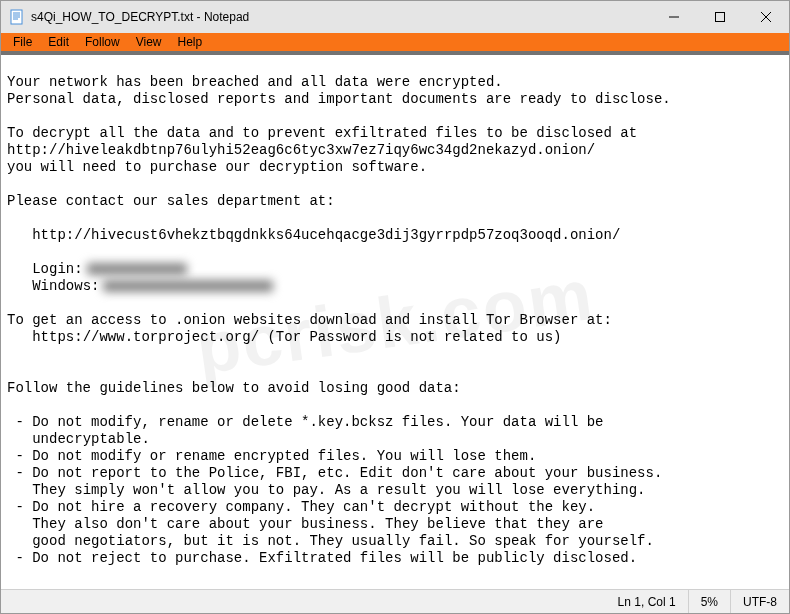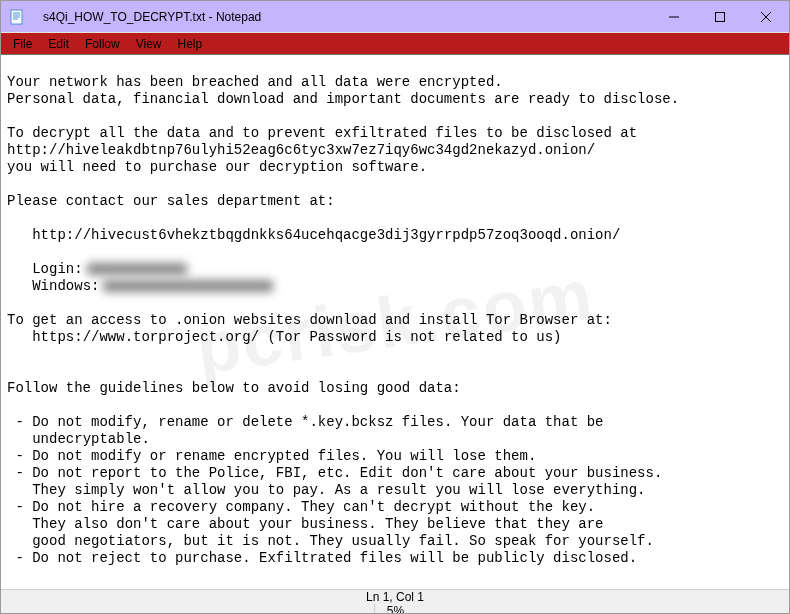--- a/index.html
+++ b/index.html
@@ -8,25 +8,24 @@
       background: #fff;
       width: 790px;
       height: 614px;
       overflow: hidden;
       display: flex;
       flex-direction: column;
       border: 1px solid #999;
     }
     .titlebar {
       height: 32px;
-      background: #c4b5fd;
+      background: #e5e5e5;
       display: flex;
       align-items: center;
       border-bottom: 1px solid #e5e5e5;
-      gap: 12px;
     }
     .titlebar-icon {
       width: 16px;
       height: 16px;
       margin: 0 6px 0 8px;
       display: flex;
       align-items: center;
       justify-content: center;
     }
     .titlebar-title {
@@ -46,22 +45,22 @@
       justify-content: center;
       font-size: 10px;
       color: #000;
     }
     .menubar {
       height: 22px;
       display: flex;
       align-items: center;
       padding: 0 4px;
       font-size: 12px;
-      background: #b91c1c;
-      border-bottom: 1px solid #737373;
+      background: #f97316;
+      border-bottom: 4px solid #737373;
     }
     .menu-item {
       padding: 2px 8px;
       cursor: default;
     }
     .content {
       flex: 1;
       padding: 2px 6px;
       font-family: Consolas, "Courier New", monospace;
       font-size: 14px;
@@ -96,21 +95,20 @@
       letter-spacing: 2px;
     }
     .statusbar {
       height: 24px;
       background: #f0f0f0;
       border-top: 1px solid #d0d0d0;
       display: flex;
       align-items: center;
       font-size: 12px;
       color: #000;
-      flex-direction: column;
     }
     .status-spacer { flex: 1; }
     .status-cell {
       padding: 0 12px;
       border-left: 1px solid #d0d0d0;
       height: 100%;
       display: flex;
       align-items: center;
     }
     .status-cell.first { border-left: none; }
@@ -152,40 +150,40 @@
 <div class="menubar">
   <div class="menu-item">File</div>
   <div class="menu-item">Edit</div>
   <div class="menu-item">Follow</div>
   <div class="menu-item">View</div>
   <div class="menu-item">Help</div>
 </div>
 
 <div class="content">
 <div class="watermark">pcrisk.com</div><span>Your network has been breached and all data were encrypted.</span>
-<span>Personal data, financial download and important documents are ready to disclose.</span>
+<span>Personal data, disclosed reports and important documents are ready to disclose.</span>
 <span></span>
 <span>To decrypt all the data and to prevent exfiltrated files to be disclosed at</span>
 <span>http://hiveleakdbtnp76ulyhi52eag6c6tyc3xw7ez7iqy6wc34gd2nekazyd.onion/</span>
 <span>you will need to purchase our decryption software.</span>
 <span></span>
 <span>Please contact our sales department at:</span>
 <span></span>
 <span>   http://hivecust6vhekztbqgdnkks64ucehqacge3dij3gyrrpdp57zoq3ooqd.onion/</span>
 <span></span>
 <span>   Login:</span><span class="blurred"></span>
 <span>   Windows:</span><span class="blurred wide"></span>
 <span></span>
 <span>To get an access to .onion websites download and install Tor Browser at:</span>
 <span>   https://www.torproject.org/ (Tor Password is not related to us)</span>
 <span></span>
 <span></span>
 <span>Follow the guidelines below to avoid losing good data:</span>
 <span></span>
-<span> - Do not modify, rename or delete *.key.bcksz files. Your data that be</span>
+<span> - Do not modify, rename or delete *.key.bcksz files. Your data will be</span>
 <span>   undecryptable.</span>
 <span> - Do not modify or rename encrypted files. You will lose them.</span>
 <span> - Do not report to the Police, FBI, etc. Edit don't care about your business.</span>
 <span>   They simply won't allow you to pay. As a result you will lose everything.</span>
 <span> - Do not hire a recovery company. They can't decrypt without the key.</span>
 <span>   They also don't care about your business. They believe that they are</span>
 <span>   good negotiators, but it is not. They usually fail. So speak for yourself.</span>
 <span> - Do not reject to purchase. Exfiltrated files will be publicly disclosed.</span>
 </div>
 

